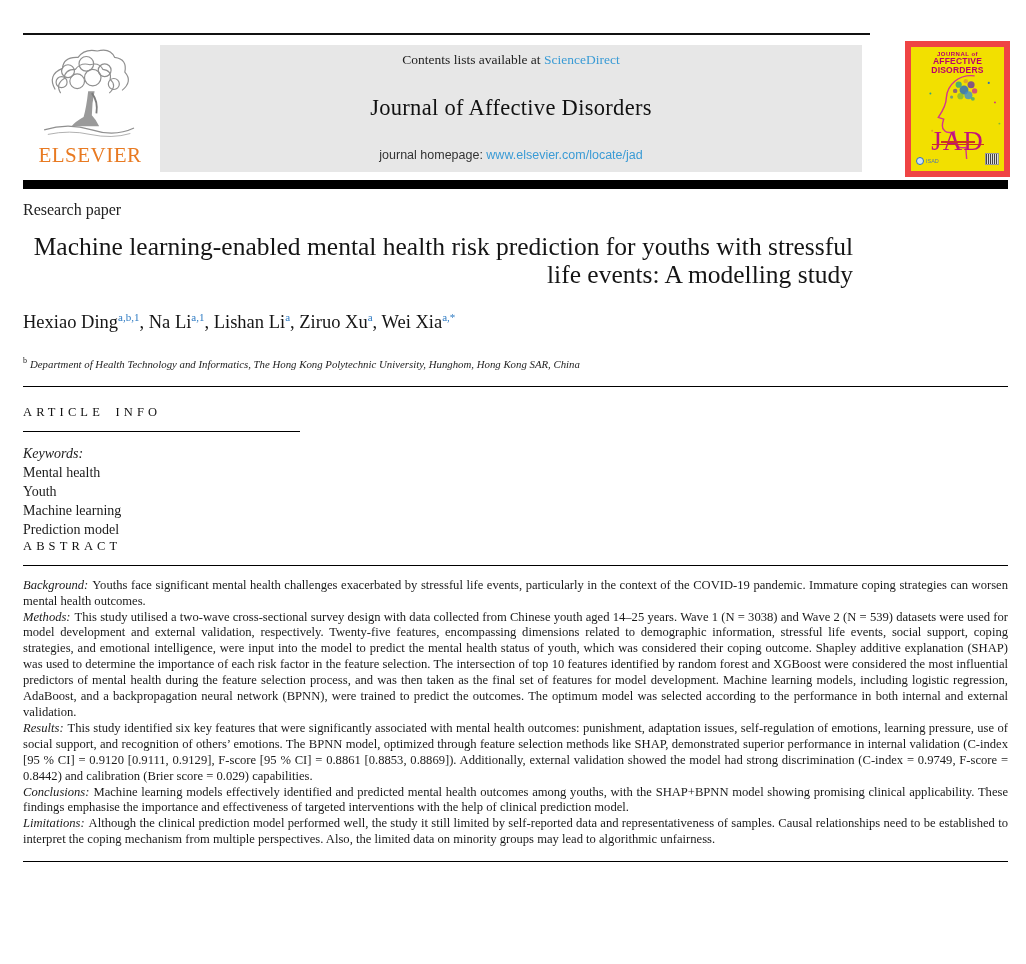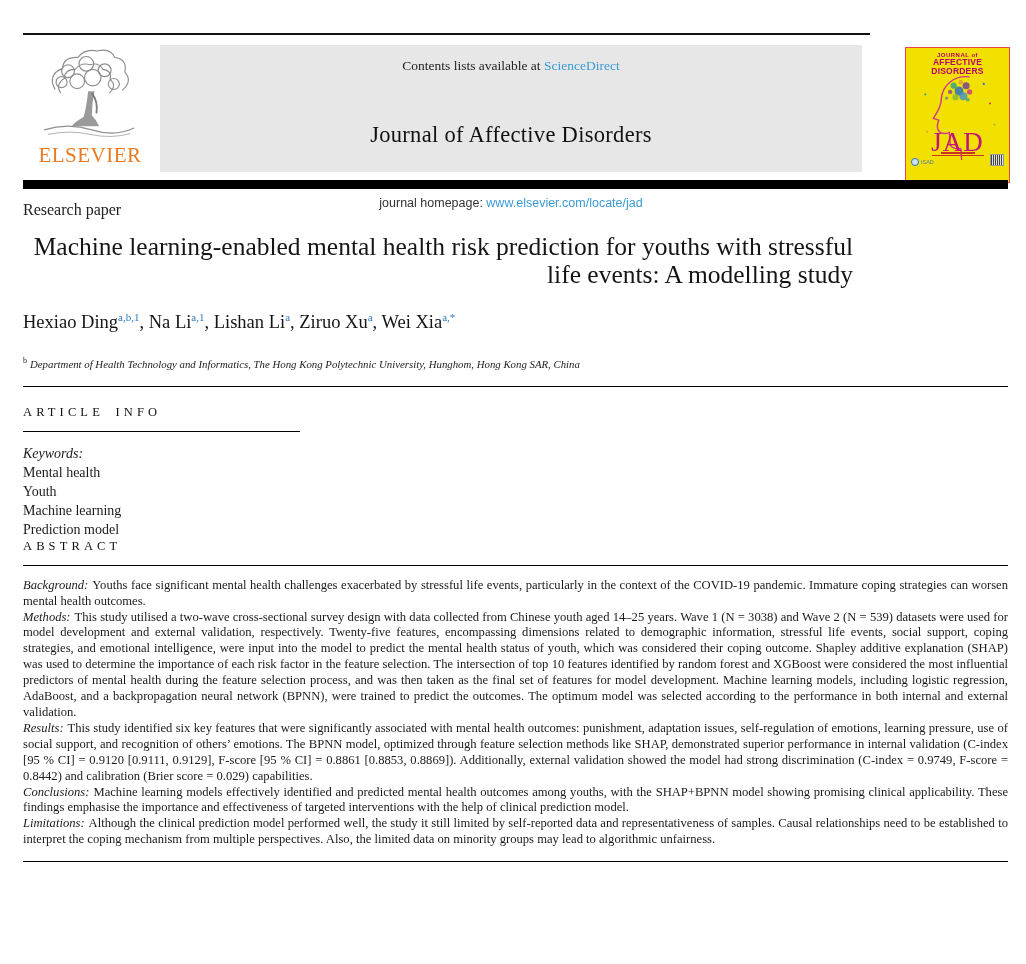--- a/index.html
+++ b/index.html
@@ -7,28 +7,28 @@
   body { font-family:"Liberation Serif", serif; color:#1a1a1a; }
   .page { position:relative; width:1026px; height:964px; padding:33px 18px 0 23px; overflow:hidden; background:#fff; }
 
   
   .header { position:relative; height:156px; }
   .top-rule { position:absolute; left:0; top:0; width:847px; height:2px; background:#111; }
   .logo-block { position:absolute; left:2px; top:12px; width:130px; height:130px; text-align:center; }
   .logo-block svg { display:block; margin:0 auto; }
   .elsevier-word { font-family:"Liberation Serif", serif; font-size:21px; letter-spacing:0.5px; color:#e87a22; margin-top:-2px; }
   .gray-band { position:absolute; left:137px; top:12px; width:702px; height:127px; background:#e7e7e7;
-               display:flex; flex-direction:column; justify-content:space-between; align-items:center; padding:13px 0 10px 0;gap:48px; }
+               display:flex; flex-direction:column; justify-content:space-between; align-items:center; padding:7px 0 10px 0; }
   .contents-line { font-size:13.5px; color:#222; }
   .journal-title { font-size:22.5px; color:#111; letter-spacing:0.3px; }
   .homepage-line { font-family:"Liberation Sans", sans-serif; font-size:12.5px; color:#333; }
   .link { color:#3a9bd5; text-decoration:none; cursor:pointer; }
 
   
-  .cover { position:absolute; left:882px; top:14px; width:105px; height:136px; background:#f2e000; border:1px solid #ef4444;
+  .cover { position:absolute; left:882px; top:8px; width:105px; height:136px; background:#f2e000; border:6px solid #ef4444;
            display:flex; flex-direction:column; align-items:center; overflow:hidden; }
   .cover-masthead { text-align:center; margin-top:4px; line-height:1.05; color:#b8006e; font-family:"Liberation Sans", sans-serif; }
   .cover-masthead .l1 { font-size:6px; font-weight:bold; letter-spacing:0.5px; }
   .cover-masthead .l2 { font-size:8.5px; font-weight:bold; letter-spacing:0.2px; }
   .cover-art { position:relative; width:100%; height:78px; }
   .cover-art svg { position:absolute; left:8px; top:-8px; }
   .cover-jad { position:absolute; left:0; right:0; bottom:-4px; text-align:center; font-size:27px; color:#c2127d; font-family:"Liberation Serif", serif; letter-spacing:1px; }
   .cover-foot { width:100%; display:flex; justify-content:space-between; align-items:flex-end; padding:0 5px 4px 5px; }
   .isad { display:flex; align-items:center; gap:2px; }
   .isad-globe { width:8px; height:8px; border-radius:50%; border:1.5px solid #2b6fc0; background:#cfe2f5; }

